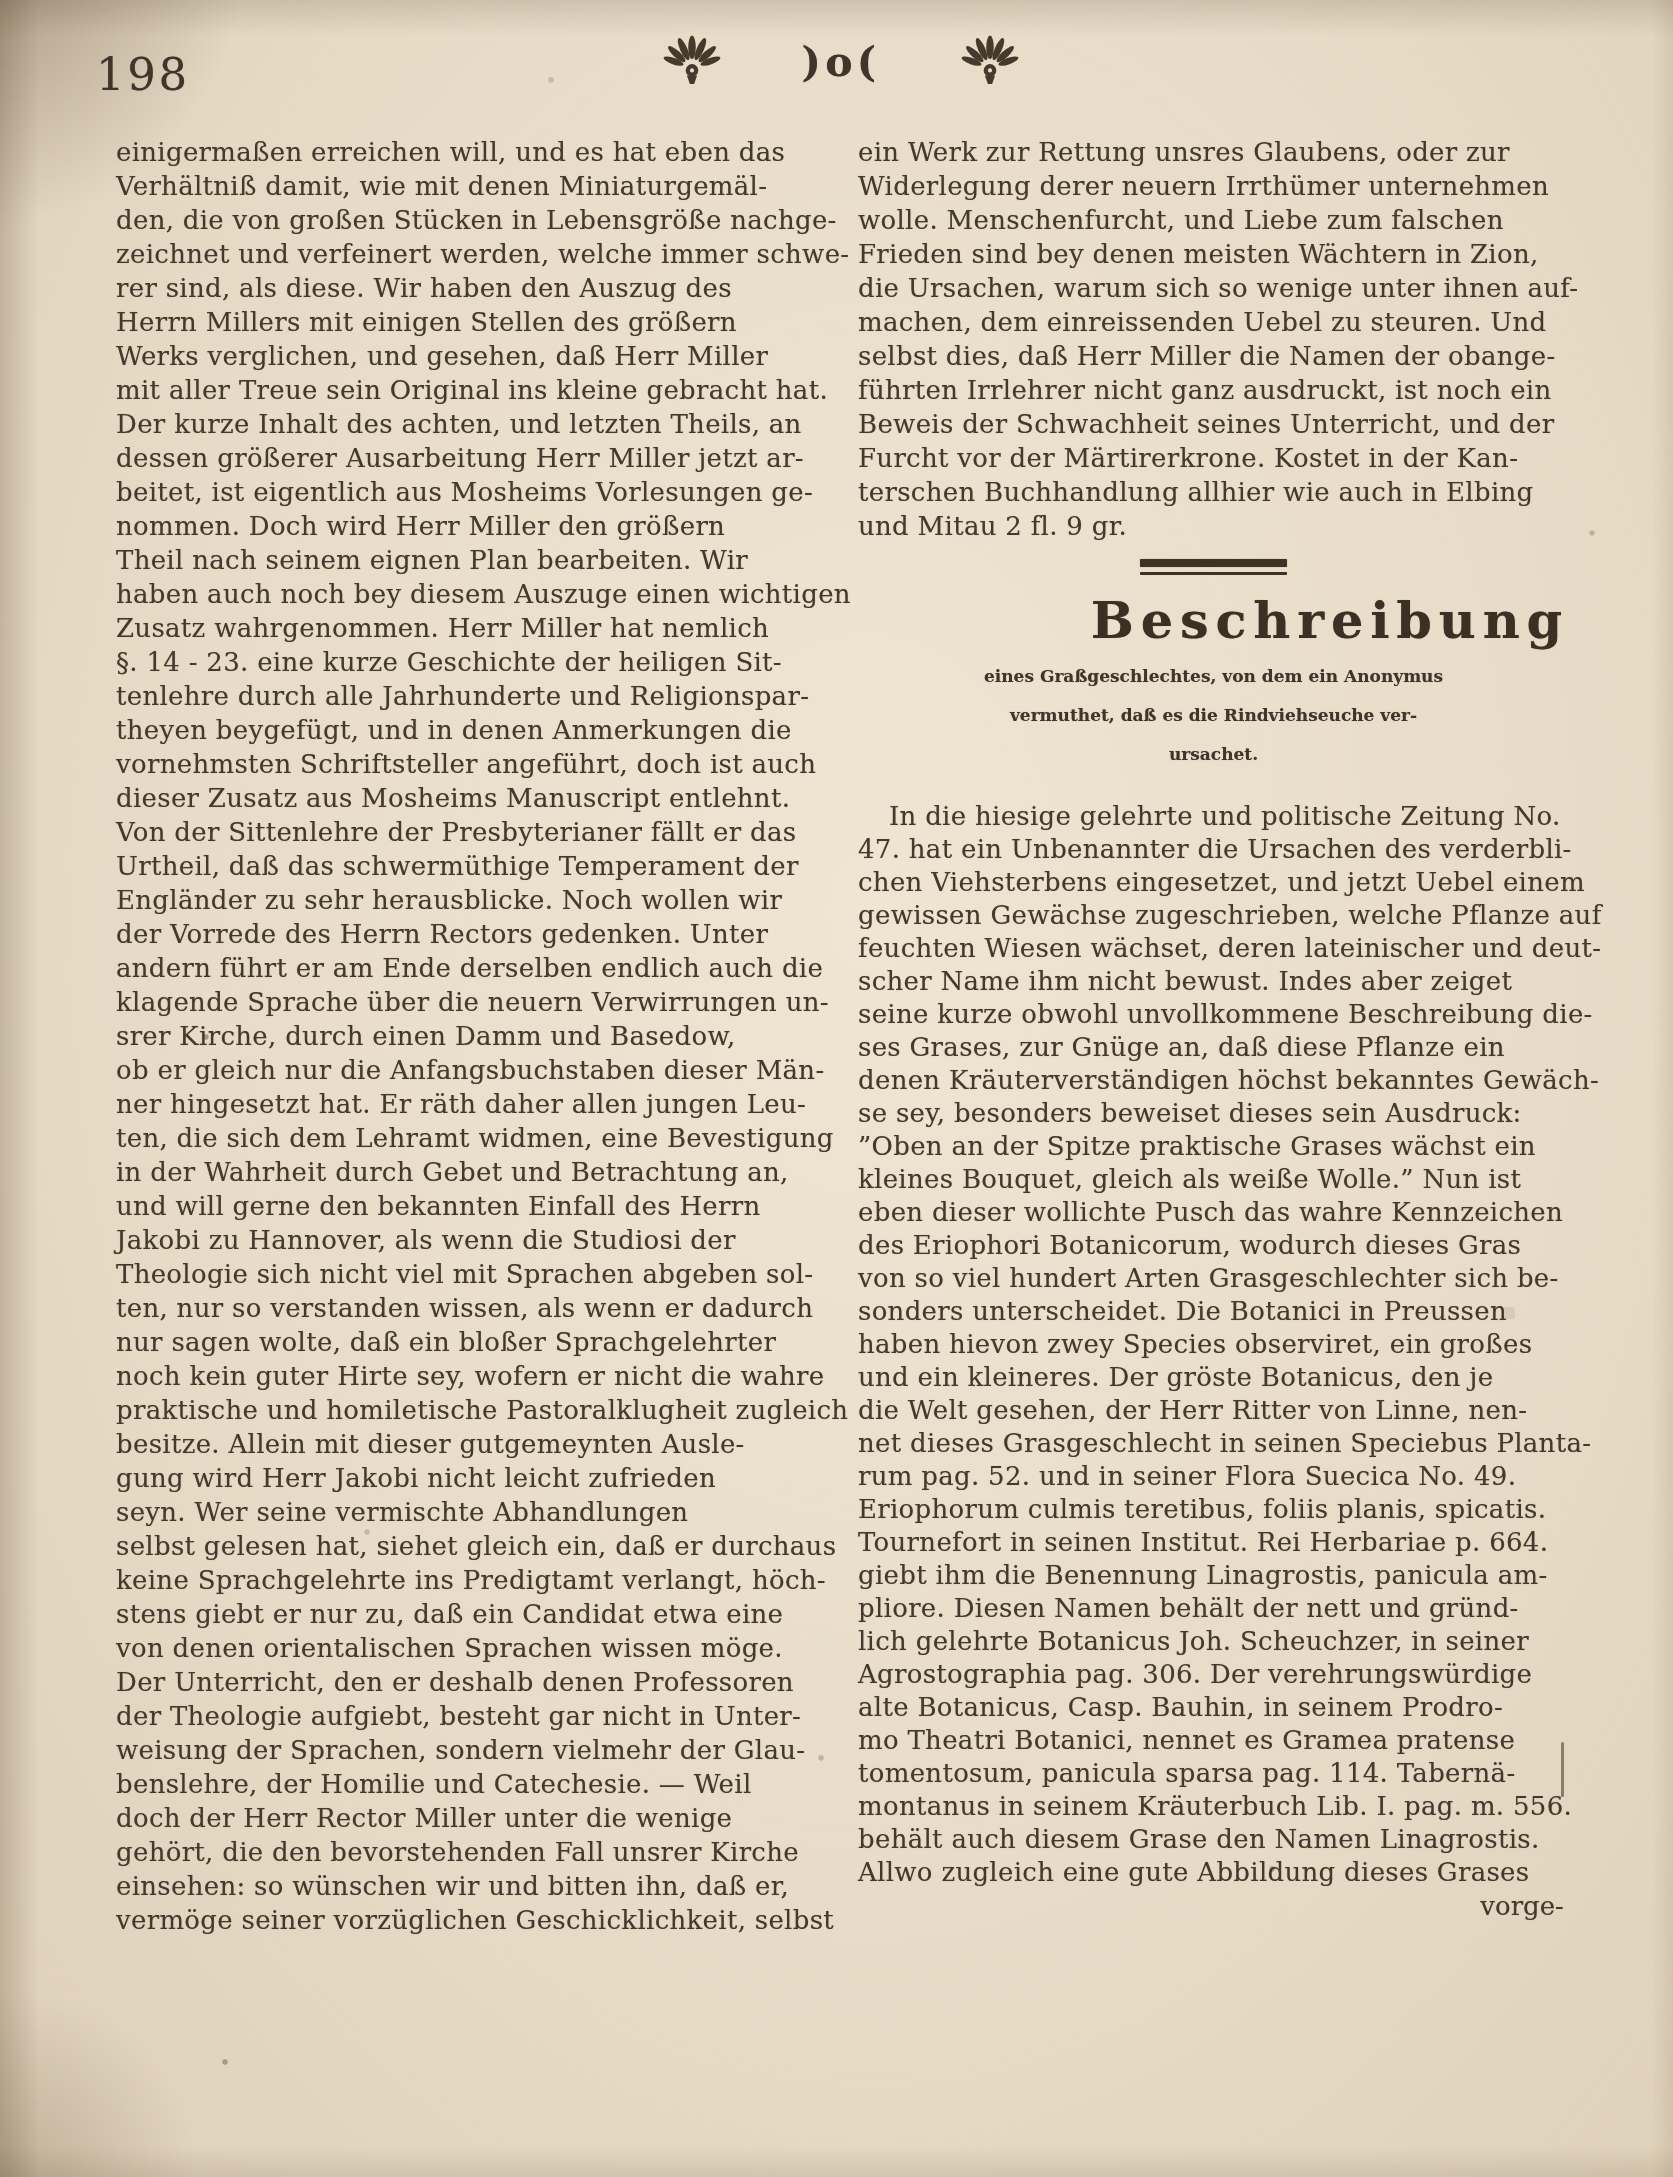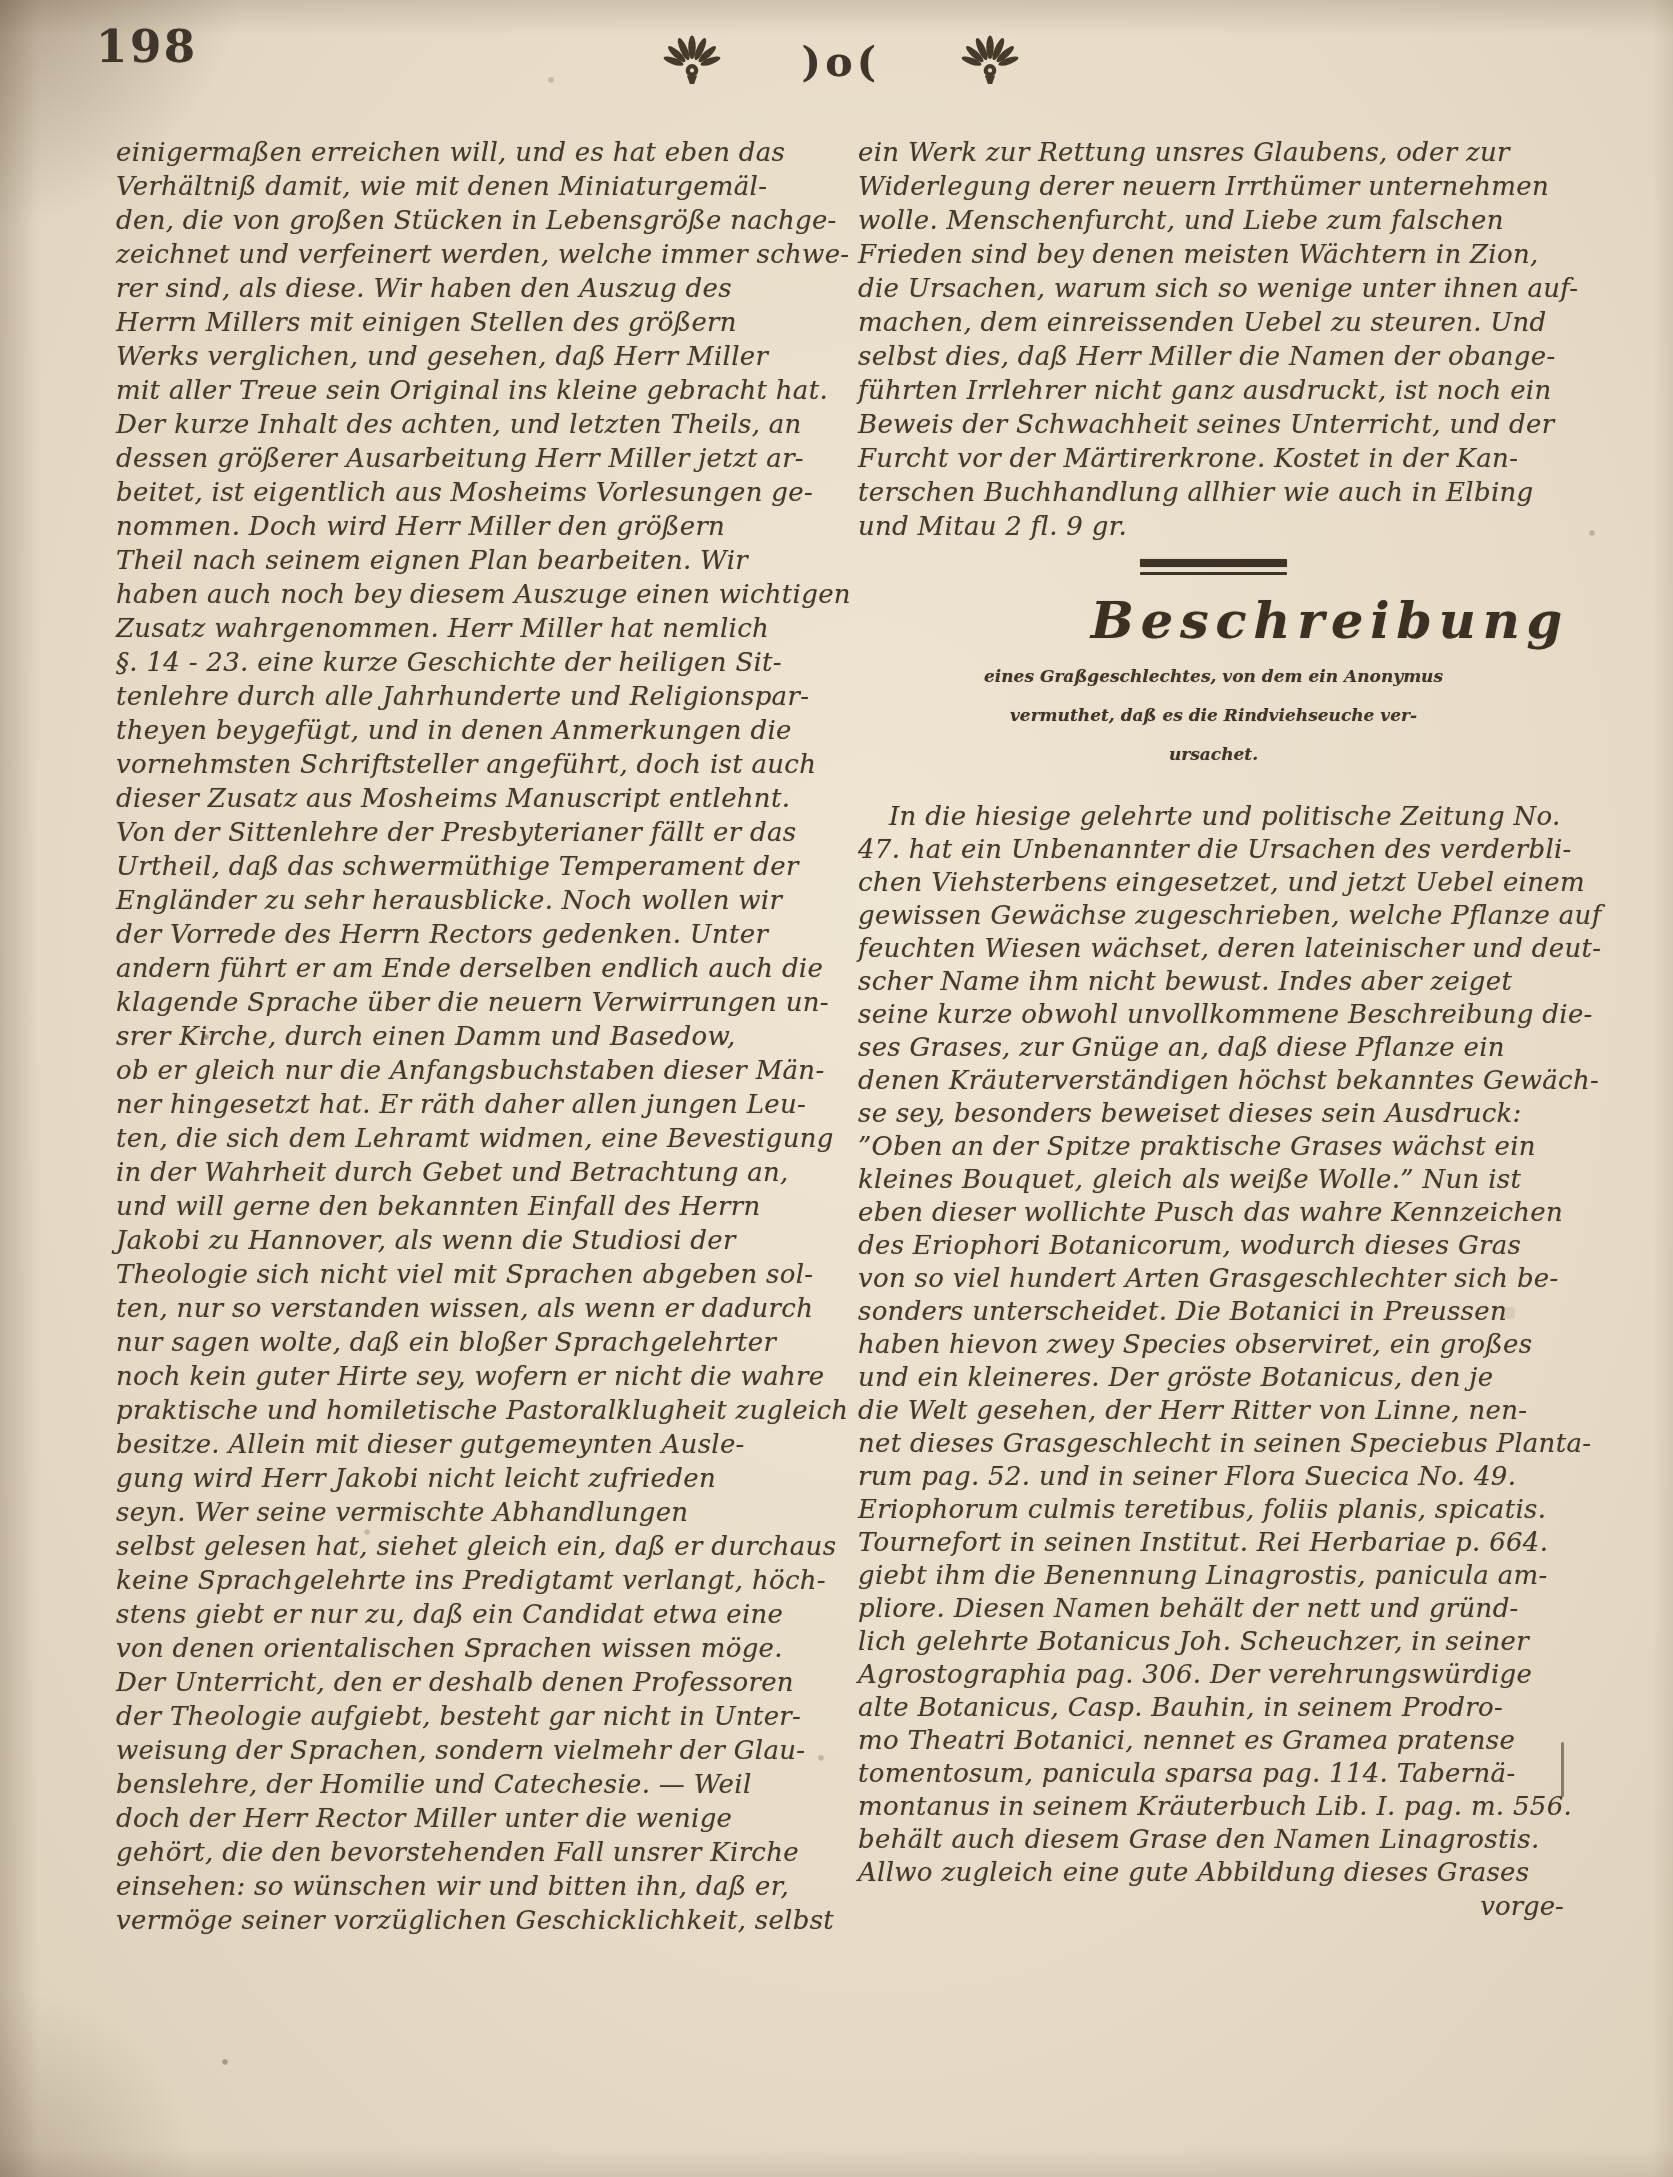--- a/index.html
+++ b/index.html
@@ -15,30 +15,30 @@
       radial-gradient(circle at -34px -51px, rgba(62,44,24,.38), rgba(62,44,24,0) 283px),
       radial-gradient(circle at 8.6px 2177px, rgba(62,44,24,.20), rgba(62,44,24,0) 188px),
       linear-gradient(90deg, rgba(74,56,34,.22), rgba(74,56,34,0) 39px),
       linear-gradient(180deg, rgba(74,56,34,.16), rgba(74,56,34,0) 36px),
       linear-gradient(270deg, rgba(74,56,34,.10), rgba(74,56,34,0) 22px),
       linear-gradient(0deg, rgba(74,56,34,.12), rgba(74,56,34,0) 31px),
       radial-gradient(ellipse at 52% 42%, #efe5d3 0%, #e8dcc8 55%, #ded0b9 100%);
   }
   .ink{ text-shadow:0 0 0.9px rgba(68,57,44,.4); }
   .pagenum{
-    position:absolute;left:96px;top:20px;
-    font-size:45px;letter-spacing:2.6px;font-weight:bold;color:#3f352a;
+    position:absolute;left:96px;top:48px;
+    font-size:45px;letter-spacing:2.6px;font-weight:normal;color:#3f352a;
   }
   .ornament-row{
     position:absolute;left:661px;top:26px;width:360px;height:72px;
     display:flex;align-items:center;justify-content:space-between;
   }
   .oc{font-size:41px;letter-spacing:4.3px;color:#3f352a;font-weight:bold;}
   .shell{display:block;}
-  .col{position:absolute;top:135px;font-style:italic;}
+  .col{position:absolute;top:135px;}
   .col-left{left:116px;width:712px;}
   .col-right{left:858px;width:711px;}
   .line{
     height:34px;line-height:34px;font-size:26px;white-space:nowrap;
     letter-spacing:0.3px;color:#43392c;text-shadow:0 0 0.9px rgba(68,57,44,.38);
   }
   .divider{width:147px;margin:16.3px auto 0;}
   .rule-thick{height:7.7px;background:#3c3226;border-radius:0.9px;box-shadow:0 0 0.9px rgba(60,50,38,.8);}
   .rule-thin{height:2.6px;background:#3c3226;margin-top:5.1px;border-radius:0.9px;}
   .title{

